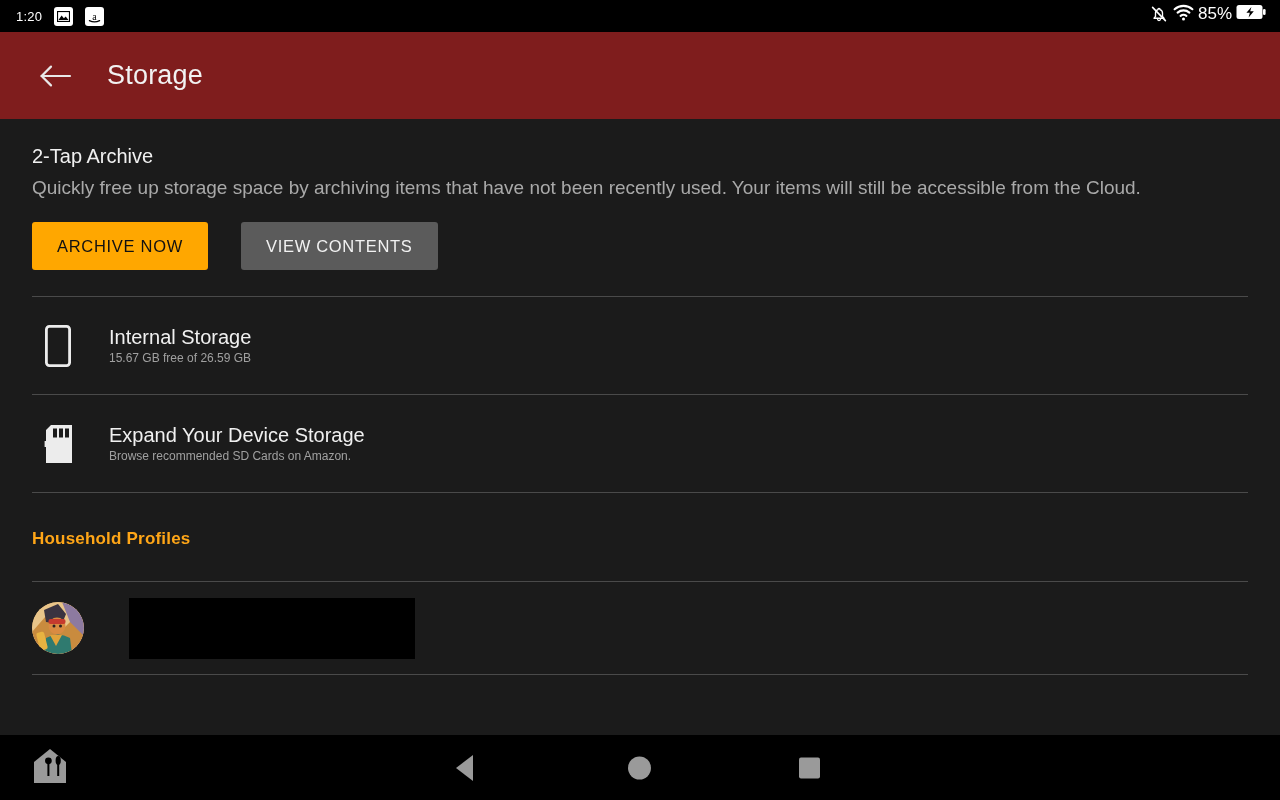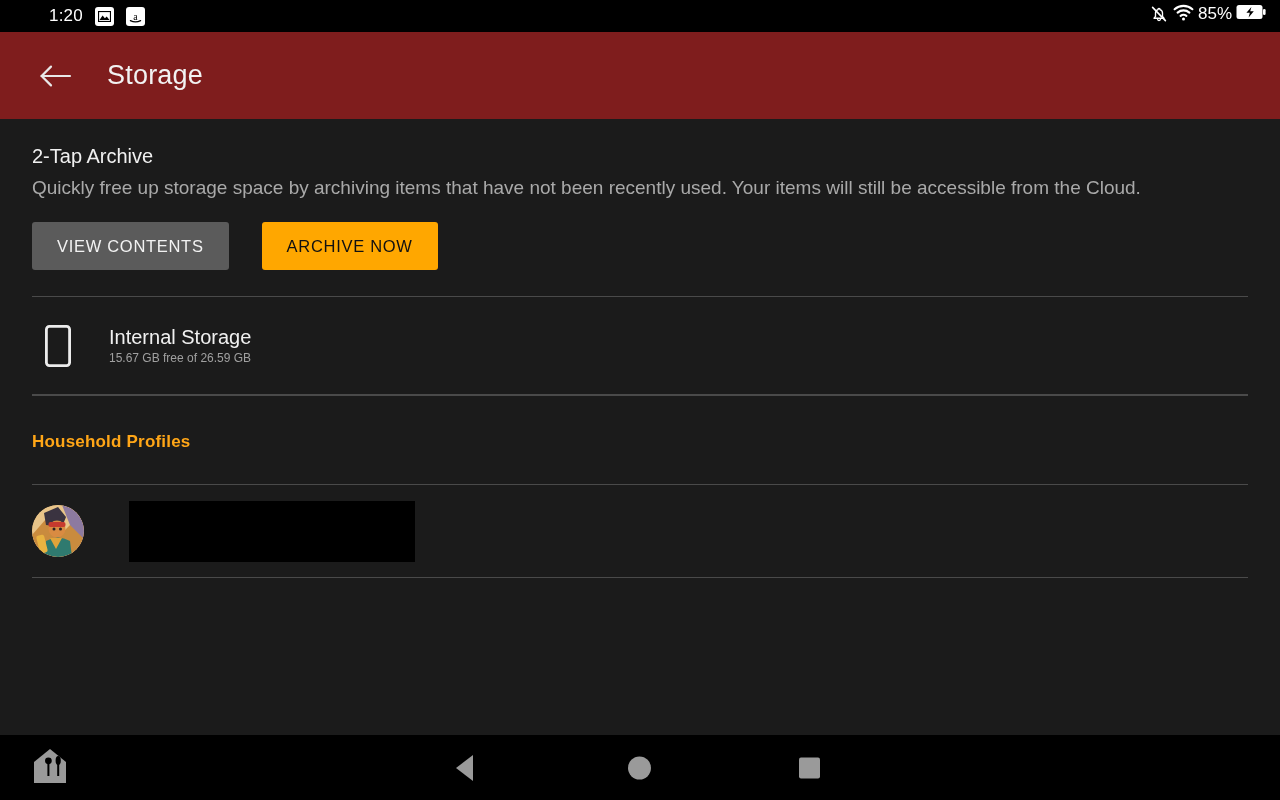--- a/index.html
+++ b/index.html
@@ -18,21 +18,21 @@
 
   
   .status-bar {
     height: 32px; flex: 0 0 32px;
     background: #000;
     display: flex; align-items: center;
     padding: 0 14px 0 16px;
     color: #ffffff;
   }
   .status-left { display: flex; align-items: center; gap: 12px; }
-  .status-clock { font-size: 17px; letter-spacing: .2px; margin-left: 33px; }
+  .status-clock { font-size: 13px; letter-spacing: .2px; }
   .status-right { margin-left: auto; display: flex; align-items: flex-start; gap: 4px; }
   .status-pct { font-size: 17px; }
   .icon-box {
     width: 19px; height: 19px; background: #fff; border-radius: 3px;
     display: flex; align-items: center; justify-content: center;
     color: #000; font-size: 13px; line-height: 1;
   }
   .icon-box svg { display:block; }
 
   
@@ -206,41 +206,55 @@
     </div>
     <div class="app-title">Storage</div>
   </div>
 
   <div class="content">
 
     <div class="archive-block">
       <div class="archive-title">2-Tap Archive</div>
       <div class="archive-desc">Quickly free up storage space by archiving items that have not been recently used. Your items will still be accessible from the Cloud.</div>
       <div class="btn-row">
+        <button class="btn btn-primary">ARCHIVE NOW</button>
         <button class="btn btn-secondary">VIEW CONTENTS</button>
-        <button class="btn btn-primary">ARCHIVE NOW</button>
       </div>
     </div>
 
     <div class="divider top-gap"></div>
 
     <div class="row">
       <div class="row-icon">
         <svg width="26" height="42" viewBox="0 0 26 42" aria-hidden="true">
           <rect x="1.4" y="1.4" width="23.2" height="39.2" rx="3" fill="none" stroke="#ececec" stroke-width="2.8"></rect>
         </svg>
       </div>
       <div class="row-text">
         <div class="row-title">Internal Storage</div>
         <div class="row-sub">15.67 GB free of 26.59 GB</div>
       </div>
     </div>
 
     <div class="divider"></div>
 
+    <div class="row">
+      <div class="row-icon">
+        <svg width="28" height="38" viewBox="0 0 28 38" aria-hidden="true">
+          <path d="M7 0 H28 V38 H2 V22 H0.6 V16 H2 V5 Z" fill="#ececec"></path>
+          <rect x="9" y="3.5" width="4" height="9" fill="#1b1b1b"></rect>
+          <rect x="15" y="3.5" width="4" height="9" fill="#1b1b1b"></rect>
+          <rect x="21" y="3.5" width="4" height="9" fill="#1b1b1b"></rect>
+        </svg>
+      </div>
+      <div class="row-text">
+        <div class="row-title">Expand Your Device Storage</div>
+        <div class="row-sub">Browse recommended SD Cards on Amazon.</div>
+      </div>
+    </div>
 
     <div class="divider"></div>
 
     <div class="section-head">Household Profiles</div>
 
     <div class="divider"></div>
 
     <div class="profile-row">
       <div class="avatar">
         <svg width="52" height="52" viewBox="0 0 52 52" aria-hidden="true">

